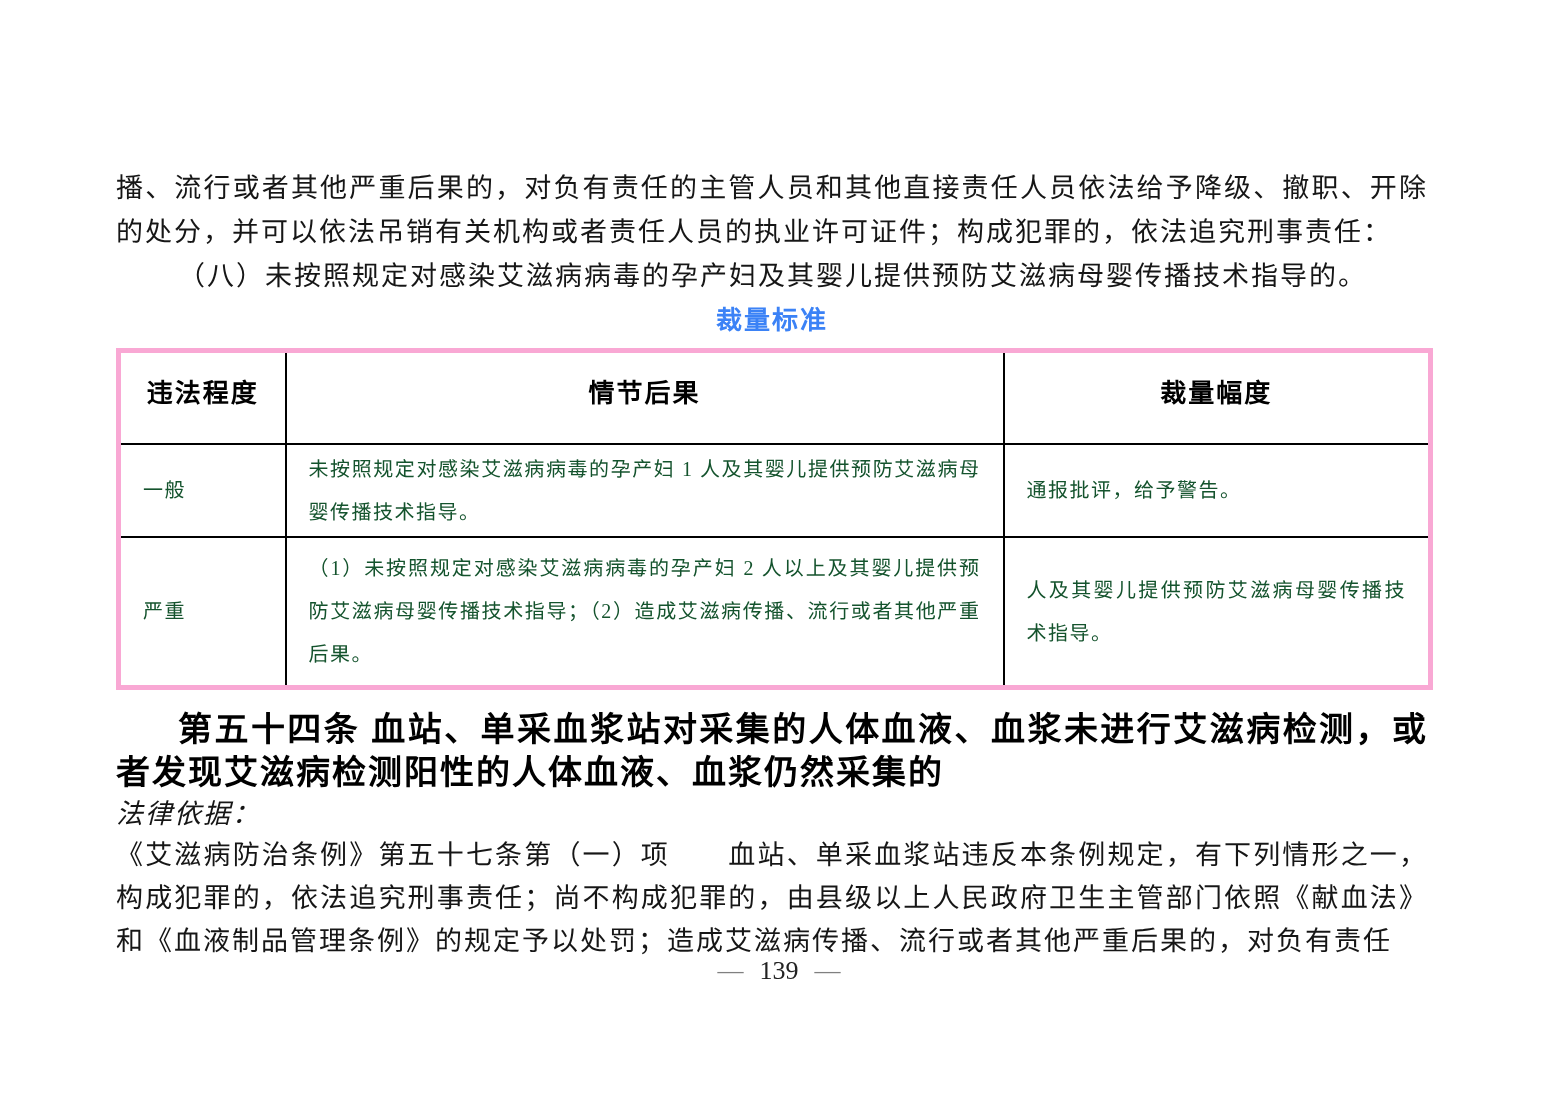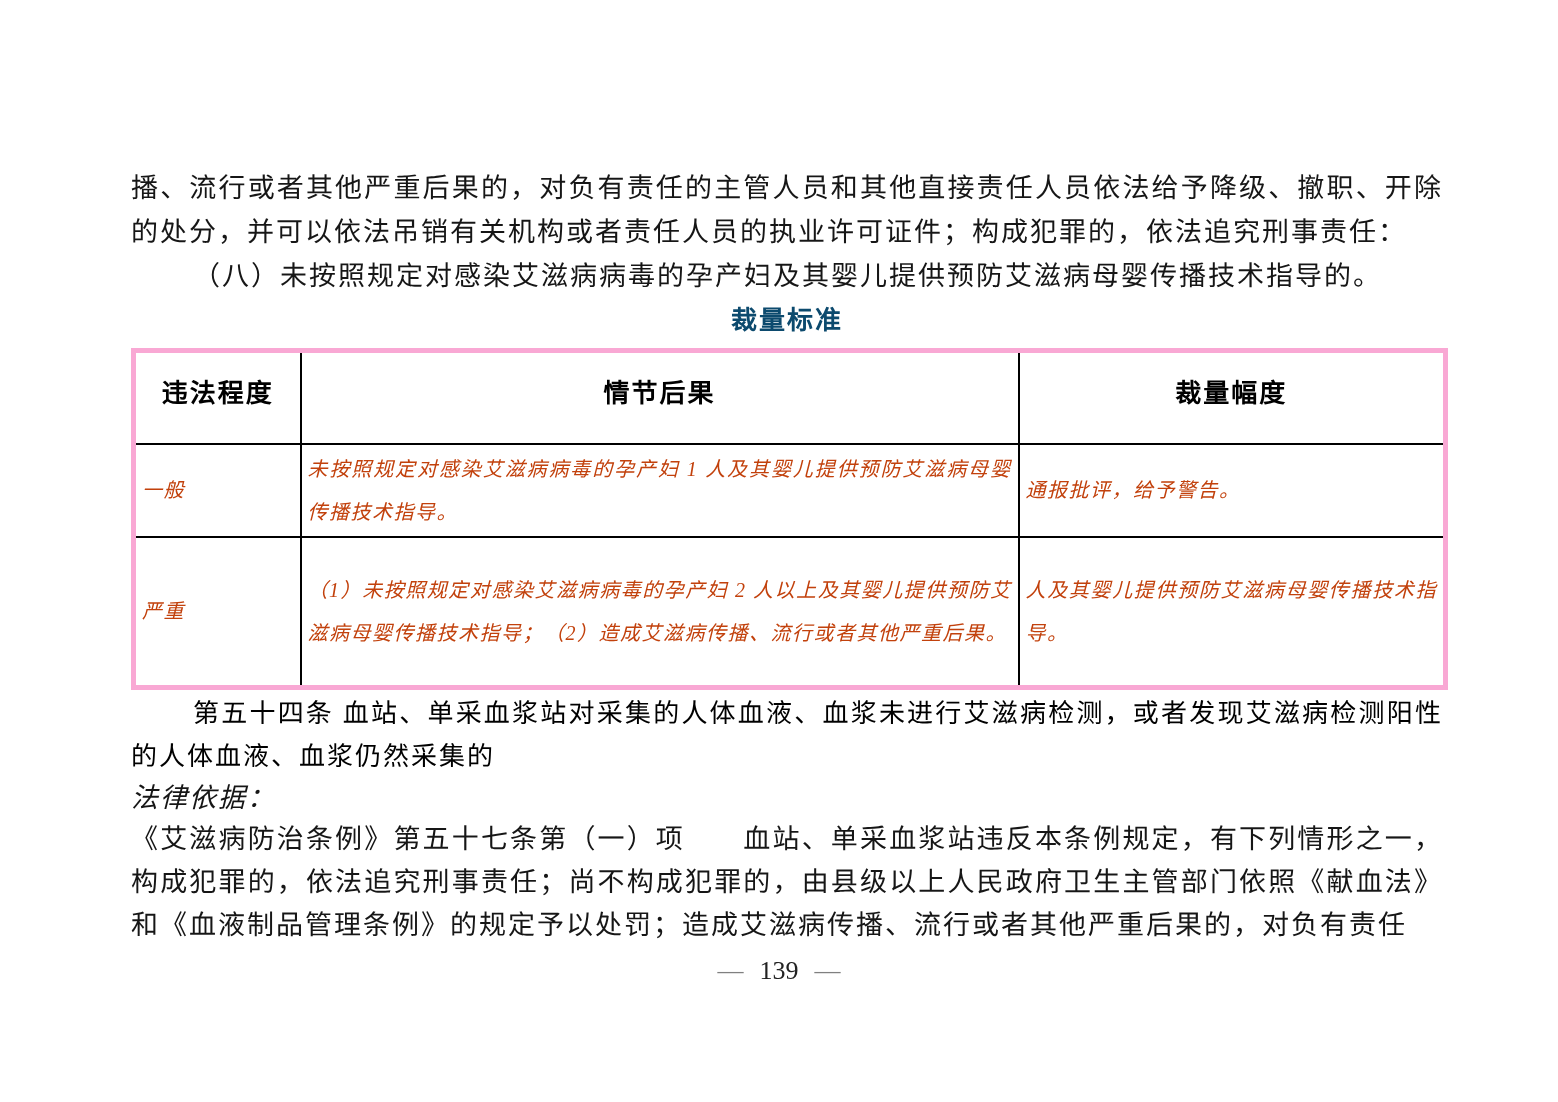--- a/index.html
+++ b/index.html
@@ -8,42 +8,42 @@
     width: 1558px;
     height: 1102px;
     background: #ffffff;
     margin: 0 auto;
     overflow: hidden;
     font-family: "Liberation Serif", "DejaVu Serif", serif;
     color: #111111;
   }
   .content {
     position: absolute;
-    left: 131px;
+    left: 116px;
     top: 166px;
     width: 1312px;
   }
   p { margin: 0; }
   .body-text {
     font-size: 27px;
     line-height: 44px;
     letter-spacing: 2px;
     text-align: justify;
     color: #161616;
   }
   .indent-2 { text-indent: 62px; }
   .table-title {
     margin-top: 4px;
     text-align: center;
     font-family: "Liberation Sans", "DejaVu Sans", sans-serif;
     font-weight: bold;
     font-size: 26px;
     line-height: 36px;
     letter-spacing: 2px;
-    color: #0c4a6e;
+    color: #3b82f6;
   }
   table.discretion {
     margin-top: 10px;
     width: 1312px;
     table-layout: fixed;
     border-collapse: collapse;
     border: 5px solid #f9a8d4;
   }
   table.discretion th, table.discretion td {
     border: 2px solid #000;
@@ -57,38 +57,37 @@
     font-weight: bold;
     font-size: 26px;
     letter-spacing: 2px;
     text-align: center;
     color: #000;
   }
   table.discretion td {
     font-size: 20px;
     line-height: 43px;
     letter-spacing: 1.5px;
-    color: #c2410c;
-    padding: 0 6px;
-    font-style: italic;
+    color: #14532d;
+    padding: 0 22px;
   }
   tr.row-general td { height: 91px; }
   tr.row-severe td { height: 147px; }
   td.degree-cell {
     font-size: 22px;
     padding-left: 12px;
     font-weight: normal;
     border-radius: 28px;
   }
   td.circumstance-cell { text-align: justify; }
   td.range-cell { text-align: justify; }
   .section-heading {
-    margin-top: 2px;
-    font-weight: normal;
-    font-size: 26px;
+    margin-top: 18px;
+    font-weight: bold;
+    font-size: 34px;
     line-height: 43px;
     letter-spacing: 2px;
     text-align: justify;
     text-indent: 62px;
     color: #000;
   }
   .legal-label {
     font-size: 27px;
     line-height: 40px;
     letter-spacing: 2px;

